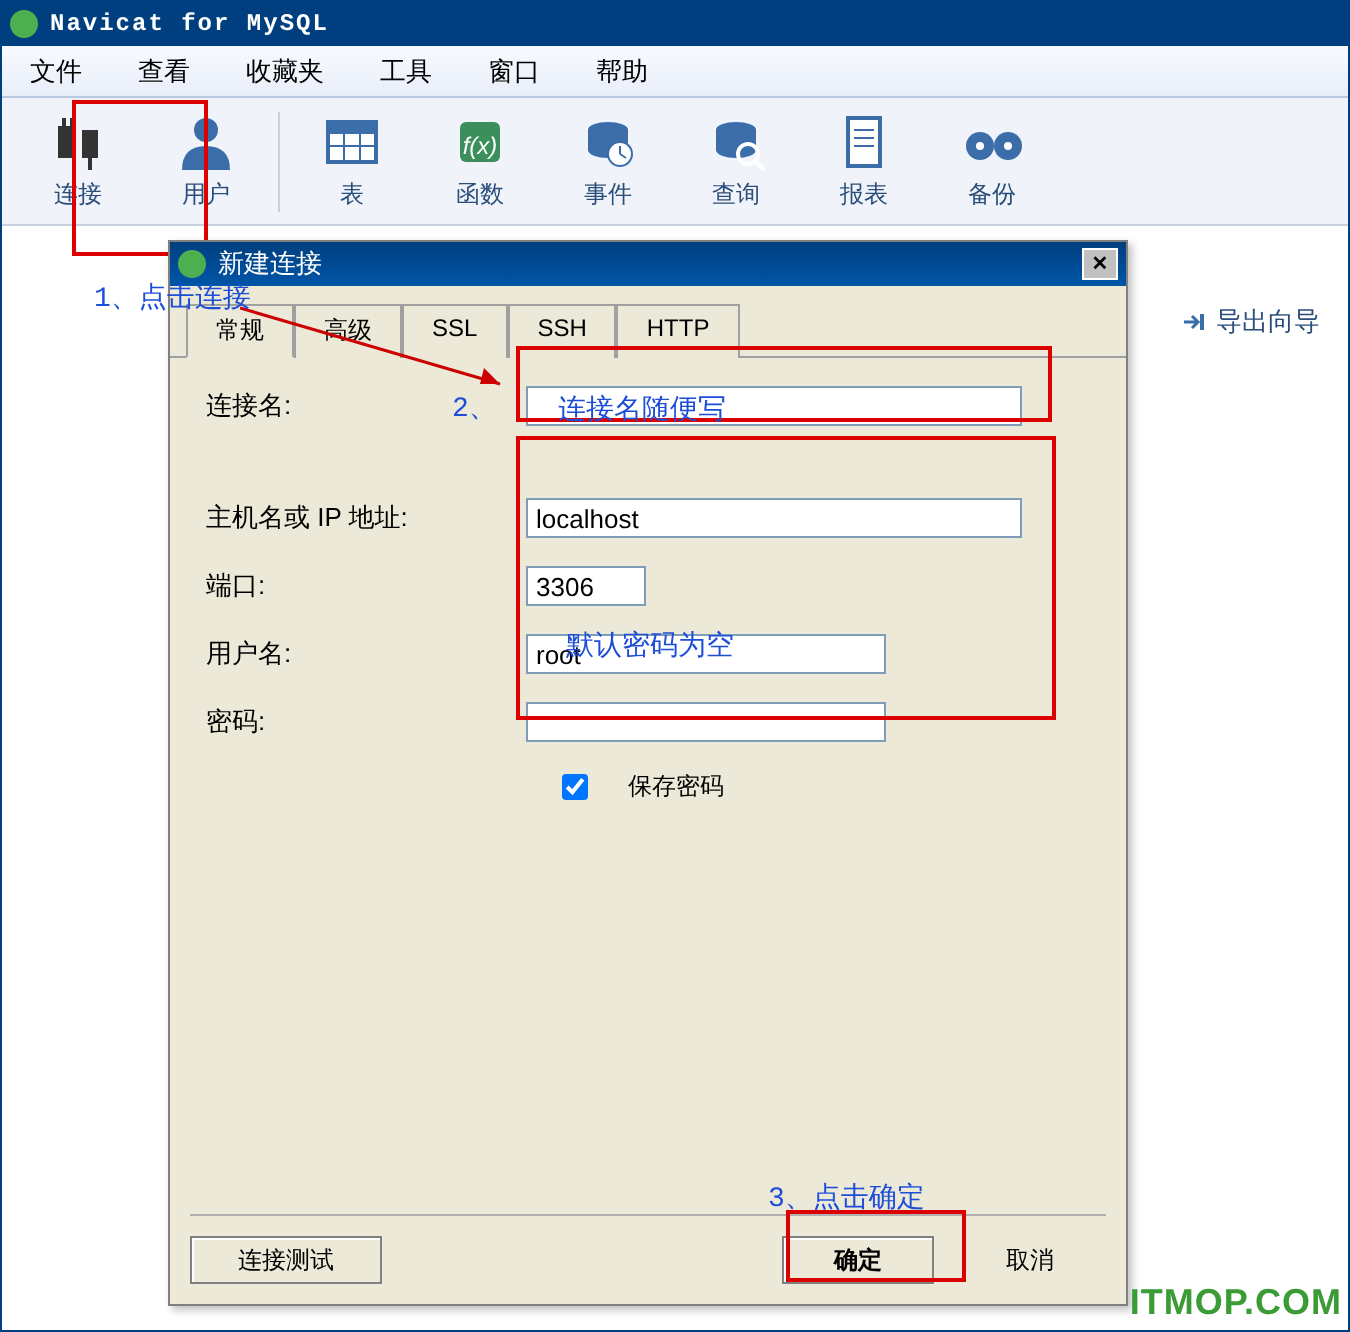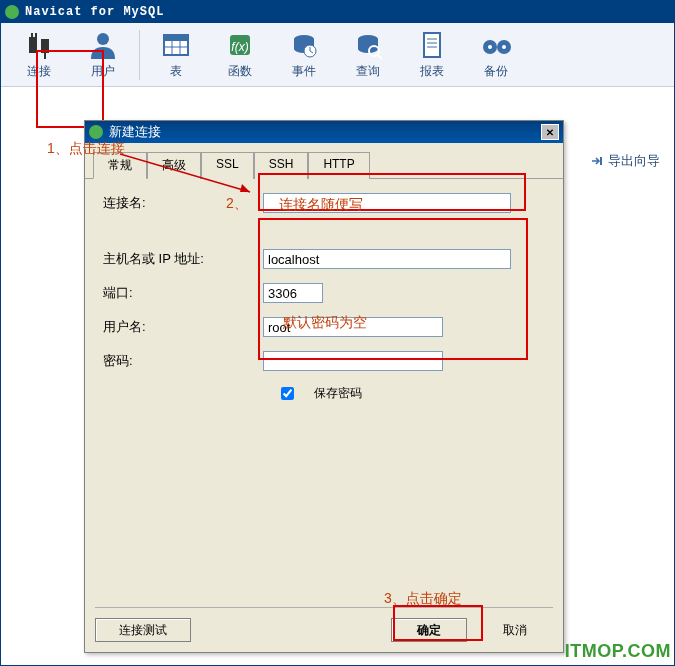--- a/index.html
+++ b/index.html
@@ -41,21 +41,21 @@
     .form-row .inp-name { width: 248px; }
     .form-row .inp-host { width: 248px; }
     .form-row .inp-port { width: 60px; }
     .form-row .inp-user { width: 180px; }
     .form-row .inp-pass { width: 180px; }
     .check-row { margin-left: 178px; display: flex; align-items: center; gap: 20px; font-size: 12px; margin-top: 6px; }
     
     .red-box-name { position: absolute; left: 258px; top: 173px; width: 268px; height: 38px; border: 2px solid #d00; pointer-events: none; z-index: 15; }
     .red-box-grp { position: absolute; left: 258px; top: 218px; width: 270px; height: 142px; border: 2px solid #d00; pointer-events: none; z-index: 15; }
     
-    .ann-text { position: absolute; font-size: 14px; color: #c2410c; z-index: 20; }
+    .ann-text { position: absolute; font-size: 14px; color: #1d4ed8; z-index: 20; font-family: Liberation Mono, monospace; }
     .ann1 { left: 47px; top: 140px; }
     .ann2 { left: 226px; top: 195px; }
     .ann2b { left: 279px; top: 196px; }
     .ann3 { left: 283px; top: 314px; }
     .ann4 { left: 384px; top: 590px; }
     
     .arrow-svg { position: absolute; left: 120px; top: 150px; width: 140px; height: 52px; z-index: 18; pointer-events: none; }
     
     .dialog-buttons { position: absolute; bottom: 10px; left: 10px; right: 10px; display: flex; border-top: 1px solid #b0b0b0; padding-top: 10px; }
     .btn { padding: 3px 0; font-size: 12px; background: #ece9d8; border: 1px solid #808080; cursor: pointer; height: 24px; box-shadow: inset 1px 1px 0 #fff; }
@@ -72,20 +72,28 @@
   </style>
 </head>
 <body>
 
 <div class="outer-frame">
   <div class="titlebar">
     <div class="app-icon"></div>
     <span class="title">Navicat for MySQL</span>
   </div>
 
+  <div class="menubar">
+    <div class="menu-item">文件</div>
+    <div class="menu-item">查看</div>
+    <div class="menu-item">收藏夹</div>
+    <div class="menu-item">工具</div>
+    <div class="menu-item">窗口</div>
+    <div class="menu-item">帮助</div>
+  </div>
 
   <div class="toolbar">
     <div class="tool-group">
       <div class="tool-btn">
         <div class="ticon">
           <svg width="32" height="32" viewBox="0 0 32 32">
               <rect x="6" y="8" width="8" height="16" fill="#333"></rect>
               <rect x="18" y="10" width="8" height="14" fill="#333"></rect>
               <rect x="8" y="4" width="2" height="4" fill="#333"></rect>
               <rect x="12" y="4" width="2" height="4" fill="#333"></rect>

